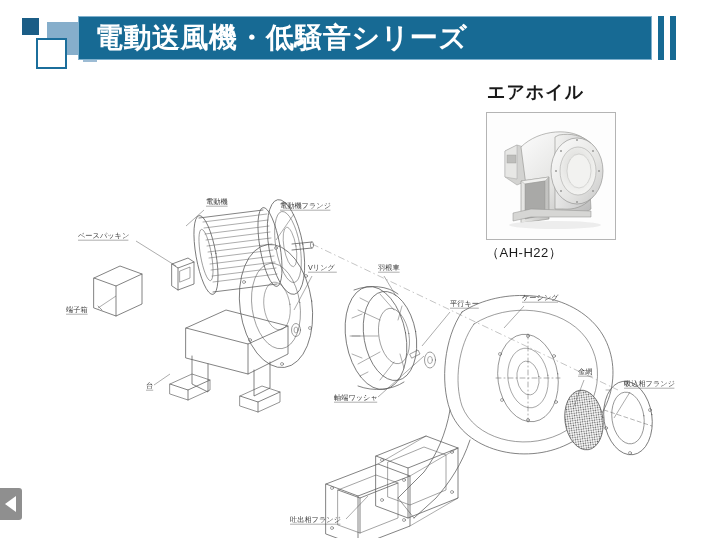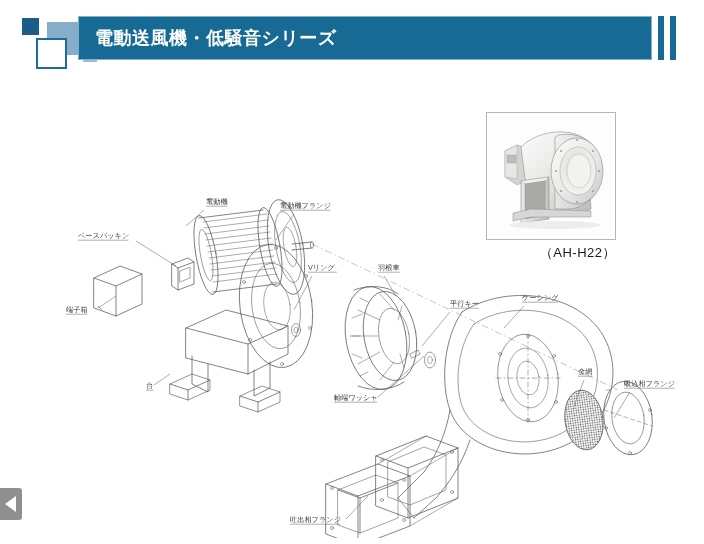--- a/index.html
+++ b/index.html
@@ -62,21 +62,21 @@
     width: 574px;
     height: 44px;
     background: #176a94;
     border: 1px solid #7fb0cd;
     box-sizing: border-box;
     display: flex;
     align-items: center;
   }
   .header-title {
     color: #ffffff;
-    font-size: 18px;
+    font-size: 28px;
     font-weight: bold;
     letter-spacing: 0.5px;
     padding-left: 16px;
     line-height: 1;
     white-space: nowrap;
   }
   .header-stripe {
     position: absolute;
     top: 16px;
     width: 6px;
@@ -173,21 +173,21 @@
     border: 1px solid #b4b4b4;
     background: #fdfdfd;
     box-sizing: border-box;
     overflow: hidden;
   }
   .photo-caption {
     position: absolute;
     left: 486px;
     top: 244px;
     width: 130px;
-    text-align: right;
+    text-align: left;
     font-size: 13px;
     color: #1a1a1a;
     letter-spacing: 0.5px;
   }
 
   
   .diagram {
     position: absolute;
     left: 58px;
     top: 178px;
@@ -235,20 +235,21 @@
   <div class="deco deco-sq-small"></div>
 
   <div class="header-bar">
     <div class="header-title">電動送風機・低騒音シリーズ</div>
   </div>
   <div class="header-stripe s1"></div>
   <div class="header-stripe s2"></div>
 
 
 
+  <div class="photo-title">エアホイル</div>
 
   <div class="photo-frame">
     <svg width="128" height="126" viewBox="0 0 128 126">
       <defs>
         <linearGradient id="bodyG" x1="0" y1="0" x2="1" y2="0.3">
           <stop offset="0%" stop-color="#f3f3f1"></stop>
           <stop offset="45%" stop-color="#dedede"></stop>
           <stop offset="100%" stop-color="#c4c4c4"></stop>
         </linearGradient>
         <linearGradient id="scrollG" x1="0.1" y1="0" x2="0.9" y2="1">

